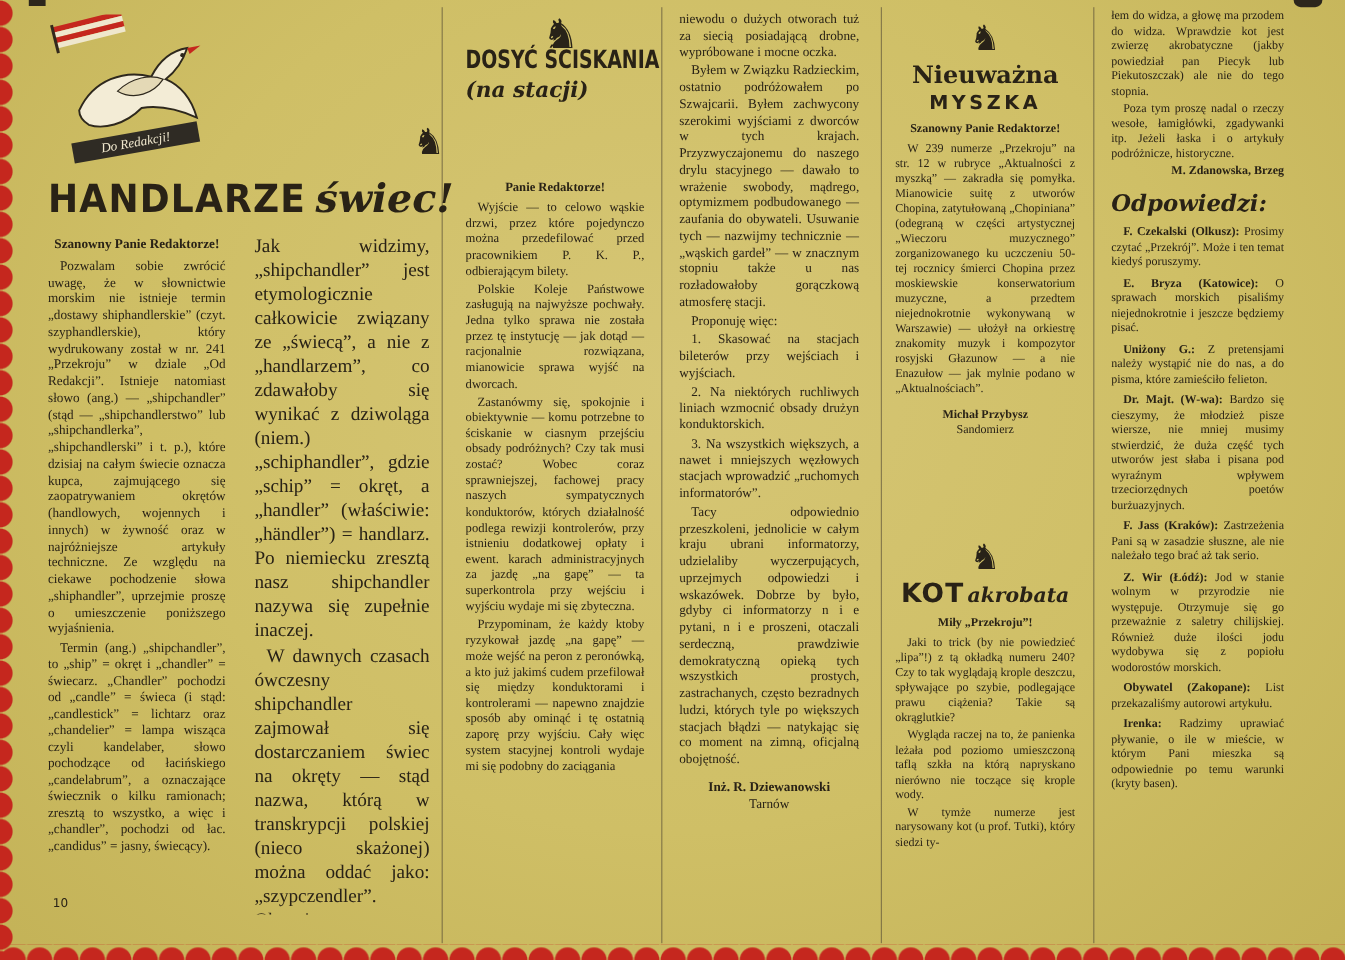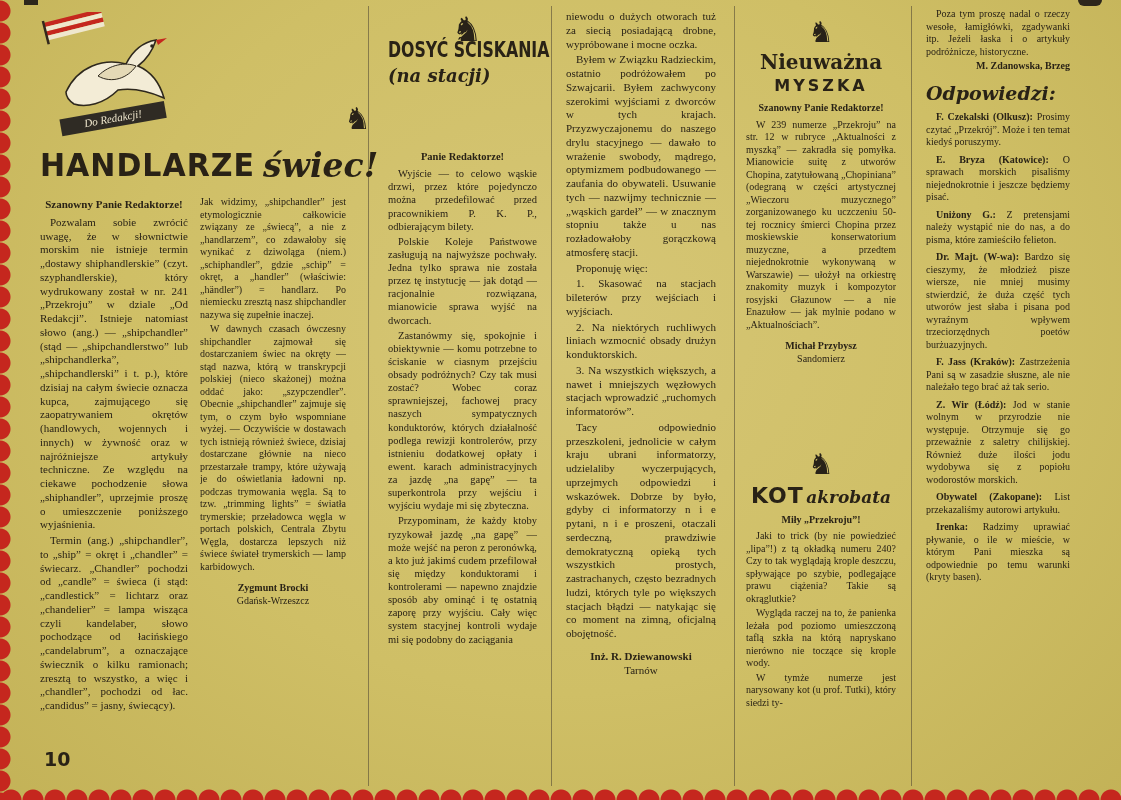--- a/index.html
+++ b/index.html
@@ -40,21 +40,21 @@
   .a3-script{font-family:"DejaVu Serif",serif;font-weight:bold;font-size:20px;text-align:center}
   .a3-caps{font-family:"DejaVu Sans",sans-serif;font-weight:bold;font-size:16px;letter-spacing:3px;text-align:center;margin:1px 0 6px}
 
   .a4-title{text-align:center;margin:1px 0 4px}
   .a4-caps{font-family:"DejaVu Sans",sans-serif;font-weight:bold;font-size:22px;letter-spacing:1px}
   .a4-script{font-family:"DejaVu Serif",serif;font-style:italic;font-weight:bold;font-size:17px}
 
   .odp-title{font-family:"DejaVu Serif",serif;font-style:italic;font-weight:bold;font-size:19px;margin:9px 0 6px}
   .reply{margin-bottom:5px !important}
 
-  .pagenum{position:absolute;left:44px;top:748px;font-family:"DejaVu Sans",sans-serif;font-weight:bold;font-size:19px}
+  .pagenum{position:absolute;left:44px;top:748px;font-family:"DejaVu Sans",sans-serif;font-weight:normal;font-size:10px}
   .logo{position:absolute;left:38px;top:12px}
 </style>
 </head>
 <body>
 
 <div class="edge-left"></div>
 <div class="edge-bottom"></div>
 <div class="artifact" style="left:24px;top:0;width:14px;height:5px"></div>
 <div class="artifact" style="left:1078px;top:0;width:24px;height:6px;border-radius:0 0 6px 6px"></div>
 
@@ -89,21 +89,21 @@
 <div class="hl1" style="left:40px;top:146px">
   <span class="hl1-caps">HANDLARZE</span><span class="hl1-script">świec!</span>
 </div>
 
 <div class="col" style="left:40px;top:196px;width:148px;height:548px;font-size:11px">
   <p class="salut">Szanowny Panie Redaktorze!</p>
   <p>Pozwalam sobie zwrócić uwagę, że w słownictwie morskim nie istnieje termin „dostawy shiphandlerskie” (czyt. szyphandlerskie), który wydrukowany został w nr. 241 „Przekroju” w dziale „Od Redakcji”. Istnieje natomiast słowo (ang.) — „shipchandler” (stąd — „shipchandlerstwo” lub „shipchandlerka”, „shipchandlerski” i t. p.), które dzisiaj na całym świecie oznacza kupca, zajmującego się zaopatrywaniem okrętów (handlowych, wojennych i innych) w żywność oraz w najróżniejsze artykuły techniczne. Ze względu na ciekawe pochodzenie słowa „shiphandler”, uprzejmie proszę o umieszczenie poniższego wyjaśnienia.</p>
   <p>Termin (ang.) „shipchandler”, to „ship” = okręt i „chandler” = świecarz. „Chandler” pochodzi od „candle” = świeca (i stąd: „candlestick” = lichtarz oraz „chandelier” = lampa wisząca czyli kandelaber, słowo pochodzące od łacińskiego „candelabrum”, a oznaczające świecznik o kilku ramionach; zresztą to wszystko, a więc i „chandler”, pochodzi od łac. „candidus” = jasny, świecący).</p>
 </div>
 
-<div class="col" style="left:200px;top:196px;width:146px;height:566px;font-size:10px">
+<div class="col" style="left:212px;top:196px;width:146px;height:566px;font-size:16px">
   <p class="cont">Jak widzimy, „shipchandler” jest etymologicznie całkowicie związany ze „świecą”, a nie z „handlarzem”, co zdawałoby się wynikać z dziwoląga (niem.) „schiphandler”, gdzie „schip” = okręt, a „handler” (właściwie: „händler”) = handlarz. Po niemiecku zresztą nasz shipchandler nazywa się zupełnie inaczej.</p>
   <p>W dawnych czasach ówczesny shipchandler zajmował się dostarczaniem świec na okręty — stąd nazwa, którą w transkrypcji polskiej (nieco skażonej) można oddać jako: „szypczendler”. Obecnie „shipchandler” zajmuje się tym, o czym było wspomniane wyżej. — Oczywiście w dostawach tych istnieją również świece, dzisiaj dostarczane głównie na nieco przestarzałe trampy, które używają je do oświetlania ładowni np. podczas trymowania węgla. Są to tzw. „trimming lights” = światła trymerskie; przeładowca węgla w portach polskich, Centrala Zbytu Węgla, dostarcza lepszych niż świece świateł trymerskich — lamp karbidowych.</p>
   <p class="sig-name">Zygmunt Brocki</p>
   <p class="sig-place">Gdańsk-Wrzeszcz</p>
 </div>
 
 <div class="a2head" style="left:388px;top:38px;width:152px">
   <div class="a2-caps">DOSYĆ ŚCISKANIA</div>
   <div class="a2-script">(na stacji)</div>
 </div>
@@ -144,20 +144,21 @@
     <span class="a4-caps">KOT</span>
     <span class="a4-script">akrobata</span>
   </div>
   <p class="salut">Miły „Przekroju”!</p>
   <p>Jaki to trick (by nie powiedzieć „lipa”!) z tą okładką numeru 240? Czy to tak wyglądają krople deszczu, spływające po szybie, podlegające prawu ciążenia? Takie są okrąglutkie?</p>
   <p>Wygląda raczej na to, że panienka leżała pod poziomo umieszczoną taflą szkła na którą napryskano nierówno nie toczące się krople wody.</p>
   <p>W tymże numerze jest narysowany kot (u prof. Tutki), który siedzi ty-</p>
 </div>
 
 <div class="col" style="left:926px;top:8px;width:144px;height:778px;font-size:10px">
+  <p class="cont">łem do widza, a głowę ma przodem do widza. Wprawdzie kot jest zwierzę akrobatyczne (jakby powiedział pan Piecyk lub Piekutoszczak) ale nie do tego stopnia.</p>
   <p>Poza tym proszę nadal o rzeczy wesołe, łamigłówki, zgadywanki itp. Jeżeli łaska i o artykuły podróżnicze, historyczne.</p>
   <p class="sig-right">M. Zdanowska, Brzeg</p>
   <div class="odp-title">Odpowiedzi:</div>
   <p class="reply"><b>F. Czekalski (Olkusz):</b> <span>Prosimy czytać „Przekrój”. Może i ten temat kiedyś poruszymy.</span></p>
   <p class="reply"><b>E. Bryza (Katowice):</b> <span>O sprawach morskich pisaliśmy niejednokrotnie i jeszcze będziemy pisać.</span></p>
   <p class="reply"><b>Uniżony G.:</b> <span>Z pretensjami należy wystąpić nie do nas, a do pisma, które zamieściło felieton.</span></p>
   <p class="reply"><b>Dr. Majt. (W-wa):</b> <span>Bardzo się cieszymy, że młodzież pisze wiersze, nie mniej musimy stwierdzić, że duża część tych utworów jest słaba i pisana pod wyraźnym wpływem trzeciorzędnych poetów burżuazyjnych.</span></p>
   <p class="reply"><b>F. Jass (Kraków):</b> <span>Zastrzeżenia Pani są w zasadzie słuszne, ale nie należało tego brać aż tak serio.</span></p>
   <p class="reply"><b>Z. Wir (Łódź):</b> <span>Jod w stanie wolnym w przyrodzie nie występuje. Otrzymuje się go przeważnie z saletry chilijskiej. Również duże ilości jodu wydobywa się z popiołu wodorostów morskich.</span></p>
   <p class="reply"><b>Obywatel (Zakopane):</b> <span>List przekazaliśmy autorowi artykułu.</span></p>

